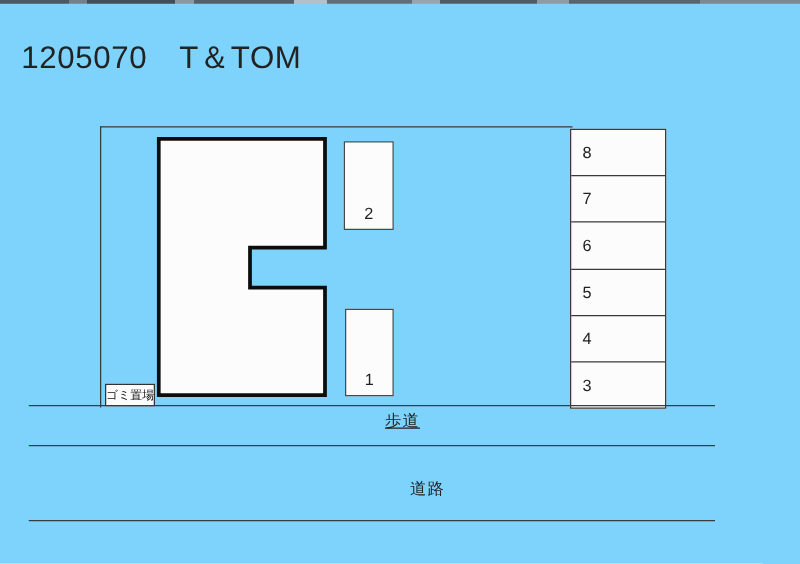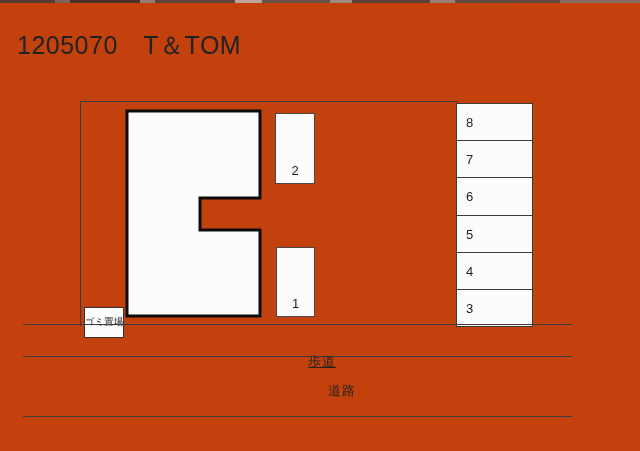--- a/index.html
+++ b/index.html
@@ -1,18 +1,18 @@
 <!DOCTYPE html>
 <html><head>
 <meta charset="utf-8">
 <style>
   html,body { margin:0; padding:0; }
   .page {
     position:relative; width:640px; height:451px;
-    background:#c2410c; overflow:hidden;
+    background:#7dd3fc; overflow:hidden;
     font-family:"Liberation Sans","DejaVu Sans",sans-serif;
     color:#1f1f1f;
   }
   
   .scan-edge {
     position:absolute; left:0; top:0; width:640px; height:3px;
     background:repeating-linear-gradient(90deg,
       #3b3b3b 0 55px, #6d6d6d 55px 70px, #2e2e2e 70px 140px,
       #8a8a8a 140px 155px, #454545 155px 235px, #bdbdbd 235px 262px,
       #555 262px 330px, #9a9a9a 330px 352px, #3f3f3f 352px 430px,
@@ -48,37 +48,37 @@
     box-sizing:border-box;
   }
   .space-2 { left:275px; top:113px; width:40px; height:71px; }
   .space-1 { left:276px; top:247px; width:39px; height:70px; }
   .space-num {
     position:absolute; bottom:5px; left:50%; transform:translateX(-50%);
     font-size:13px; color:#222;
   }
   
   .garbage-box {
-    position:absolute; left:84px; top:307px; width:40px; height:31px;
+    position:absolute; left:84px; top:307px; width:40px; height:18px;
     border:1.2px solid #333; box-sizing:border-box; background:#fcfcfc;
     display:flex; align-items:center; justify-content:center;
     font-size:9.5px; letter-spacing:0; color:#111; white-space:nowrap;
   }
   
   .hline {
     position:absolute; left:23px; width:549px; height:0;
     border-top:1.6px solid #3c3c3c;
   }
   .hline-1 { top:324px; }
   .hline-2 { top:356px; }
   .hline-3 { top:416px; }
   .street-label {
     position:absolute; font-size:13px; color:#222; letter-spacing:1px;
   }
-  .label-sidewalk { left:308px; top:353px;text-decoration:underline; }
+  .label-sidewalk { left:308px; top:328px;text-decoration:underline; }
   .label-road     { left:328px; top:382px; }
 </style>
 </head>
 <body>
 
 <div class="page">
 
   <div class="scan-edge"></div>
 
   <div class="title">1205070　T＆TOM</div>

